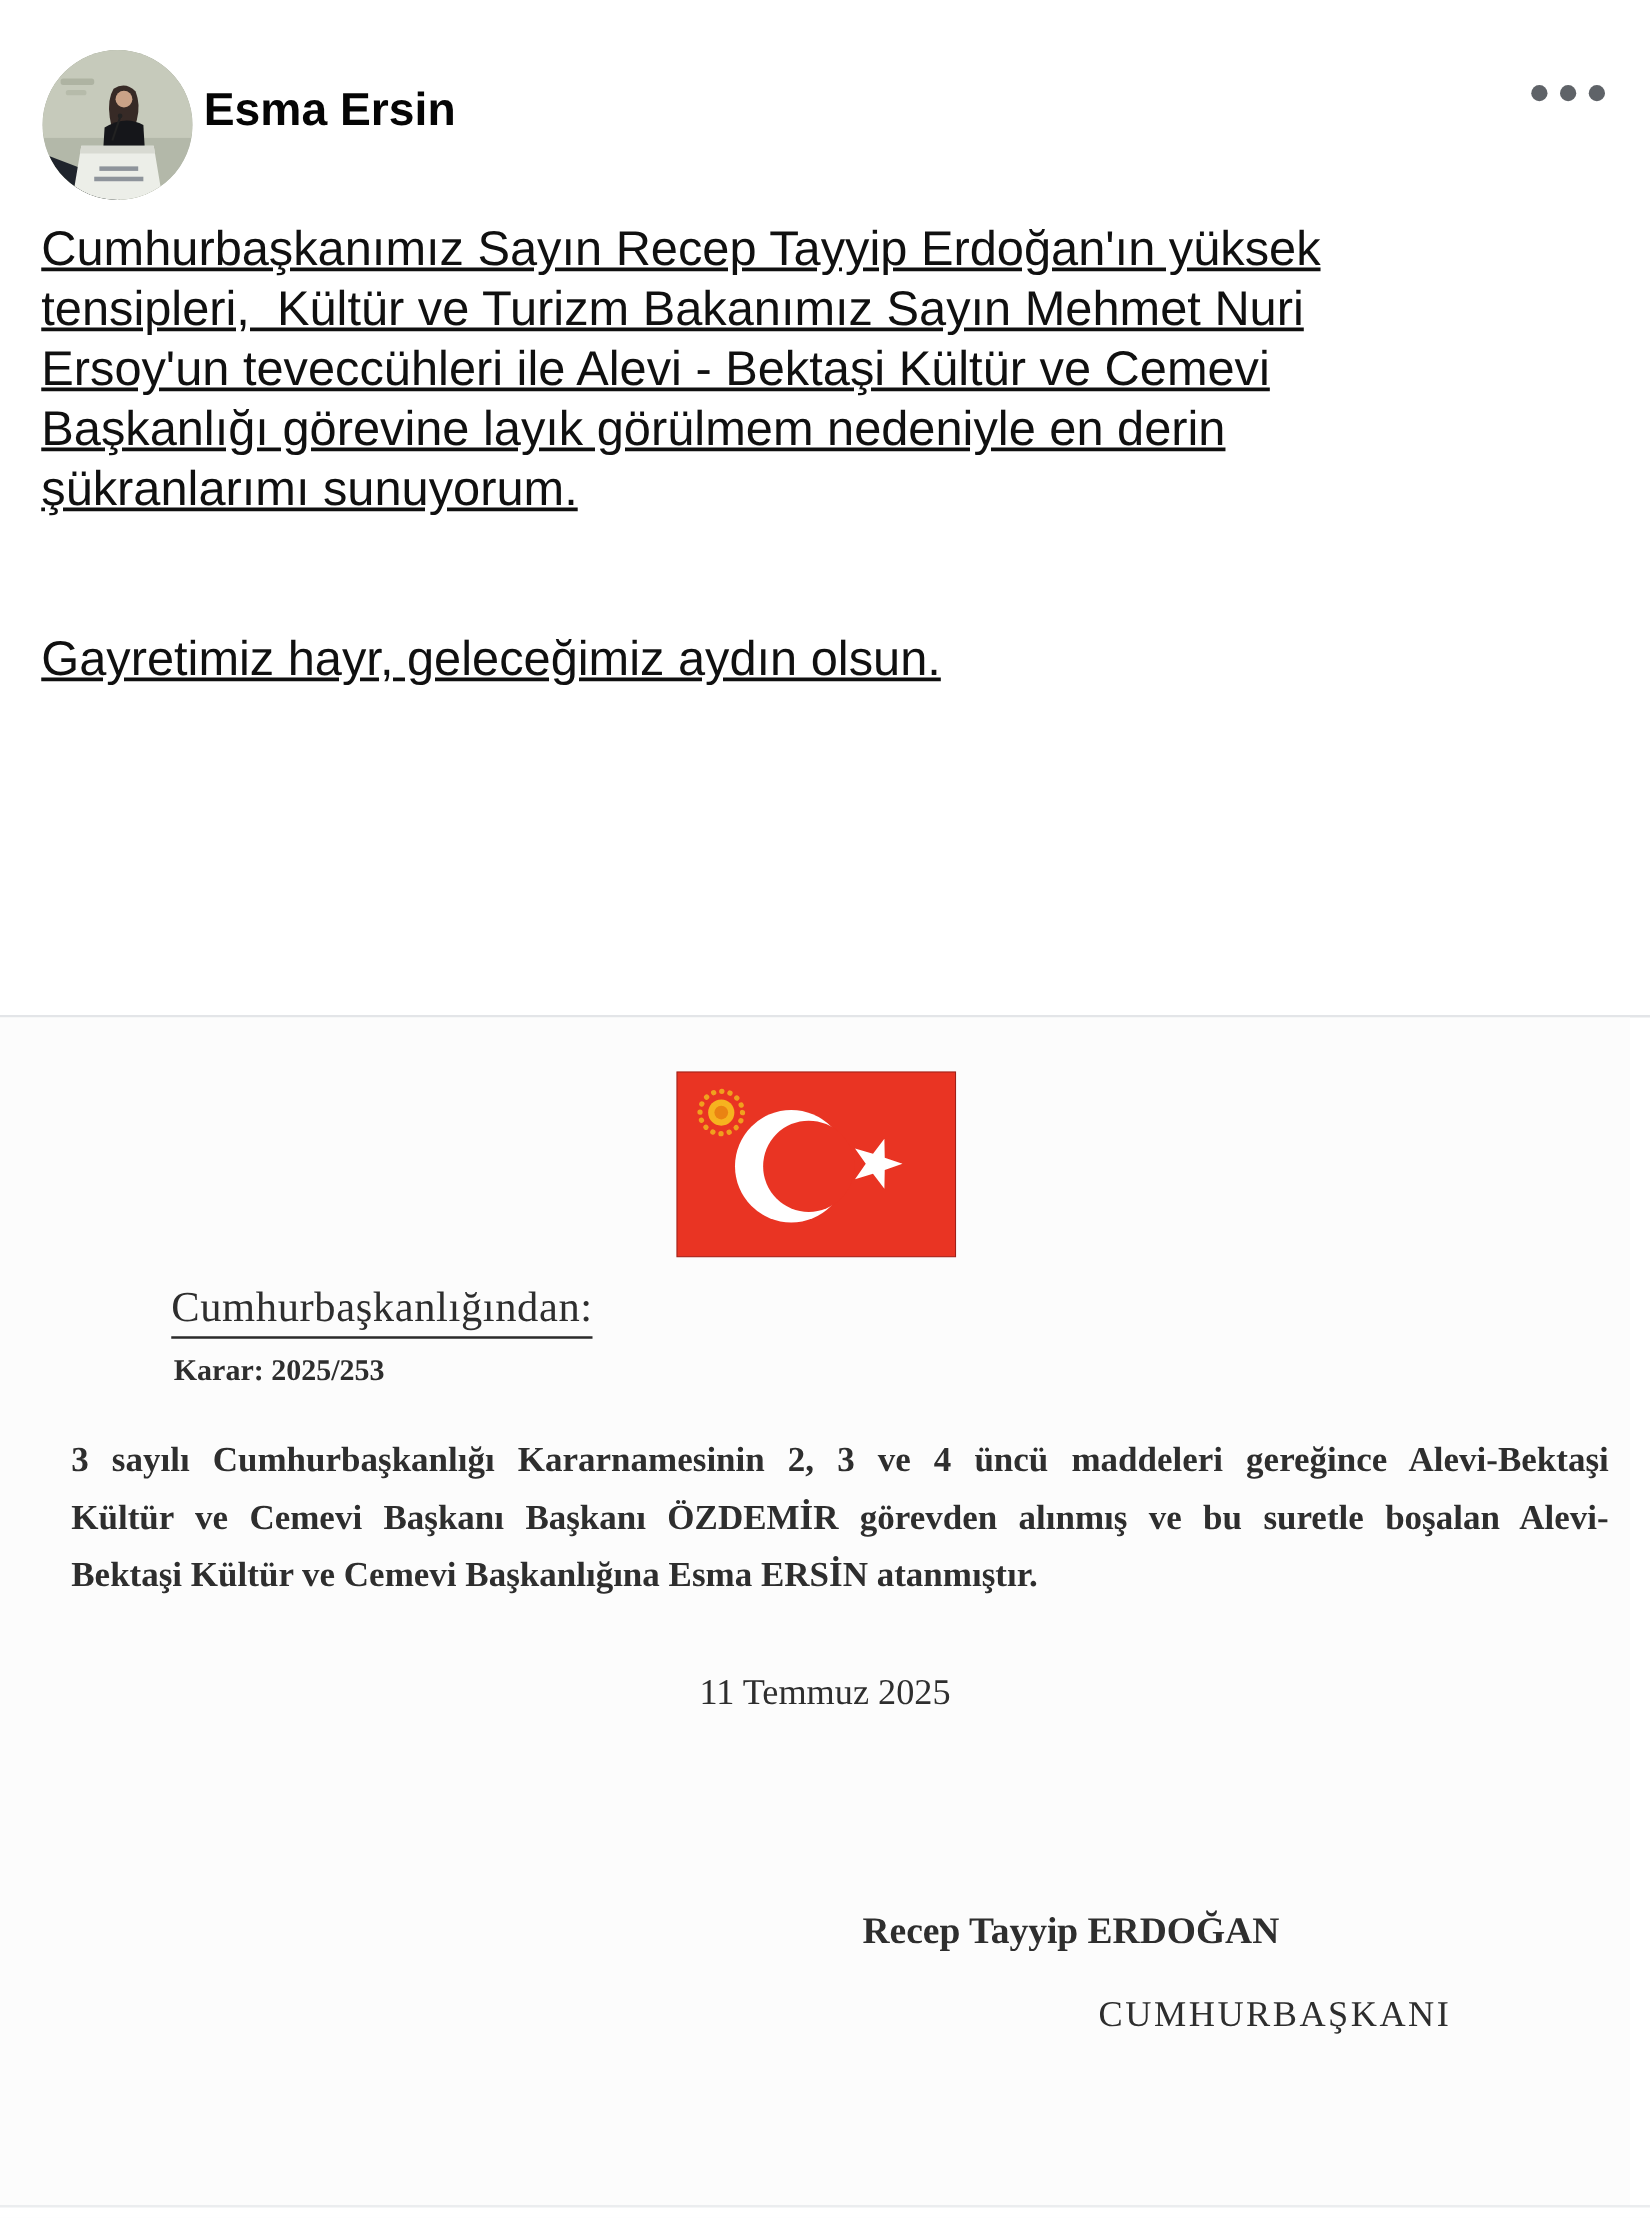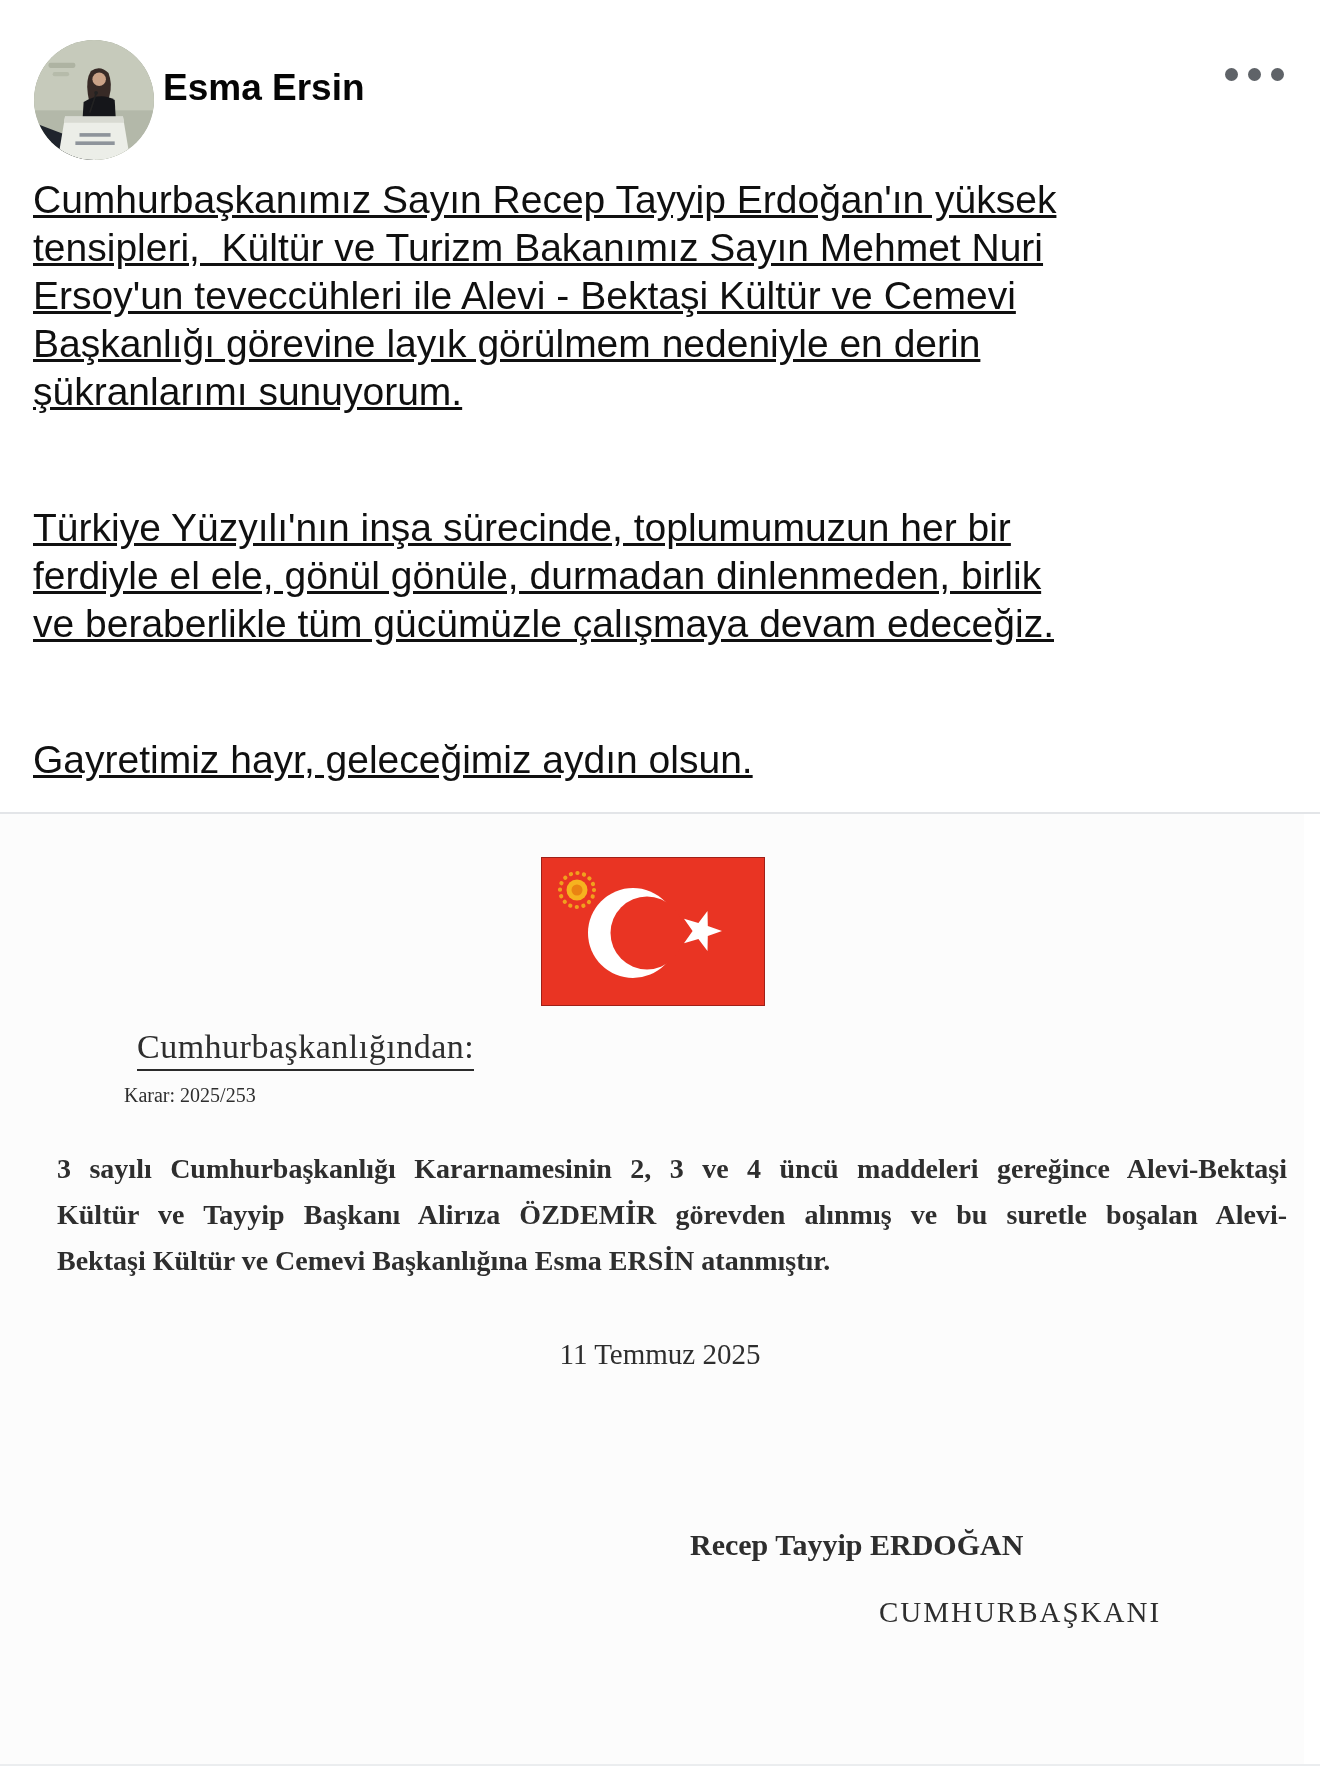--- a/index.html
+++ b/index.html
@@ -38,21 +38,21 @@
     left:0;top:814px;width:1304px;height:950px;background:#fcfcfc;cursor:pointer;
   }
   .doc{
     font-family:"Liberation Serif","DejaVu Serif",serif;color:#2e2e2e;
   }
   .flag{left:541px;top:43px;width:224px;height:149px;}
   .doc-heading{
     left:137px;top:214px;font-size:34px;letter-spacing:.5px;
     border-bottom:2px solid #2b2b2b;padding-bottom:3px;white-space:pre;
   }
-  .doc-karar{left:124px;top:270px;font-size:20px;font-weight:400;white-space:pre;}
+  .doc-karar{left:139px;top:270px;font-size:24px;font-weight:700;white-space:pre;}
   .doc-body{left:57px;top:332px;width:1230px;font-size:28px;font-weight:bold;}
   .doc-body .dline{line-height:46px;}
   .doc-body .dline.just{text-align:justify;text-align-last:justify;}
   .doc-date{left:0;top:524px;width:1320px;text-align:center;font-size:29px;white-space:pre;}
   .sig-name{left:690px;top:714px;width:620px;font-size:30px;font-weight:700;white-space:pre;}
   .sig-title{left:710px;top:782px;width:620px;text-align:center;font-size:29px;letter-spacing:2px;white-space:pre;}
 </style>
 </head>
 <body>
 
@@ -94,25 +94,20 @@
 
 <div class="abs post-text">
   <div class="para">
     <div class="line">Cumhurbaşkanımız Sayın Recep Tayyip Erdoğan'ın yüksek</div>
     <div class="line">tensipleri,  Kültür ve Turizm Bakanımız Sayın Mehmet Nuri</div>
     <div class="line">Ersoy'un teveccühleri ile Alevi - Bektaşi Kültür ve Cemevi</div>
     <div class="line">Başkanlığı görevine layık görülmem nedeniyle en derin</div>
     <div class="line">şükranlarımı sunuyorum.</div>
   </div>
   <div class="para">
-    <div class="line">Türkiye Yüzyılı'nın inşa sürecinde, toplumumuzun her bir</div>
-    <div class="line">ferdiyle el ele, gönül gönüle, durmadan dinlenmeden, birlik</div>
-    <div class="line">ve beraberlikle tüm gücümüzle çalışmaya devam edeceğiz.</div>
-  </div>
-  <div class="para">
     <div class="line">Gayretimiz hayr, geleceğimiz aydın olsun.</div>
   </div>
 </div>
 
 <div class="abs divider" style="top:812px;"></div>
 
 <div class="abs attachment">
 
   <svg class="abs flag" viewBox="0 0 224 149">
     <rect x="0.5" y="0.5" width="223" height="148" fill="#e93423" stroke="#9f2018" stroke-width="1"></rect>
@@ -126,21 +121,21 @@
       <circle cx="106" cy="76" r="36.5" fill="#e93423"></circle>
       <polygon fill="#ffffff" points="181,74 166.8,78.9 166.5,94 157.4,82 143,86.3 151.6,74 143,61.7 157.4,66 166.5,54 166.8,69.1"></polygon>
     </g>
   </svg>
 
   <div class="abs doc doc-heading">Cumhurbaşkanlığından:</div>
   <div class="abs doc doc-karar">Karar: 2025/253</div>
 
   <div class="abs doc doc-body">
     <div class="dline just">3 sayılı Cumhurbaşkanlığı Kararnamesinin 2, 3 ve 4 üncü maddeleri gereğince Alevi-Bektaşi</div>
-    <div class="dline just">Kültür ve Tayyip Başkanı Alirıza ÖZDEMİR görevden alınmış ve bu suretle boşalan Alevi-</div>
+    <div class="dline just">Kültür ve Cemevi Başkanı Başkanı ÖZDEMİR görevden alınmış ve bu suretle boşalan Alevi-</div>
     <div class="dline">Bektaşi Kültür ve Cemevi Başkanlığına Esma ERSİN atanmıştır.</div>
   </div>
 
   <div class="abs doc doc-date">11 Temmuz 2025</div>
   <div class="abs doc sig-name">Recep Tayyip ERDOĞAN</div>
   <div class="abs doc sig-title">CUMHURBAŞKANI</div>
 </div>
 
 <div class="abs divider" style="top:1764px;background:#ebedef;"></div>
 

